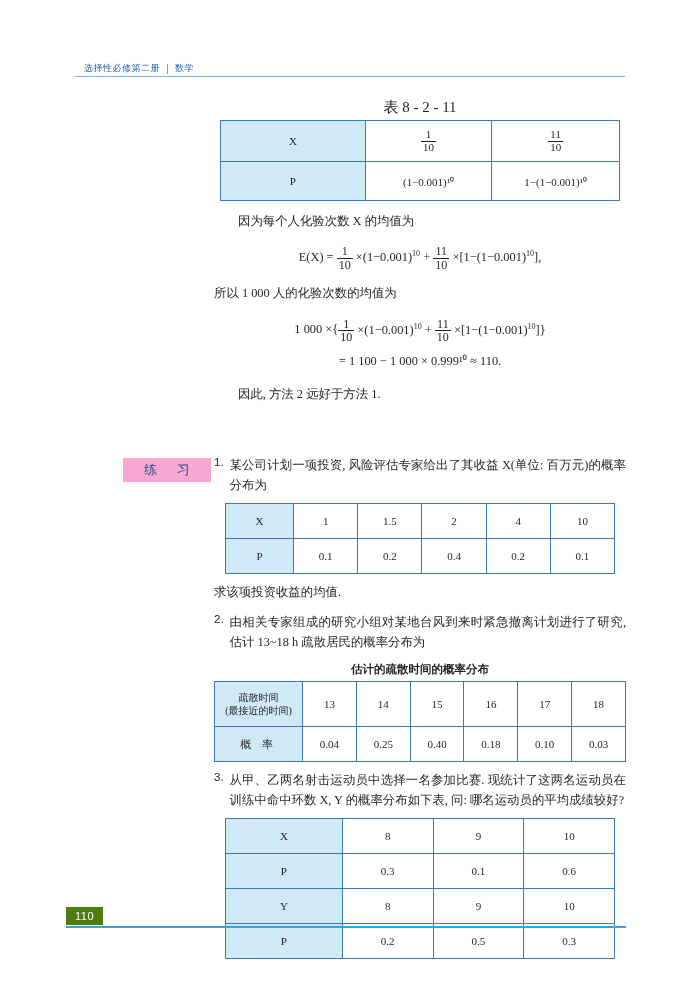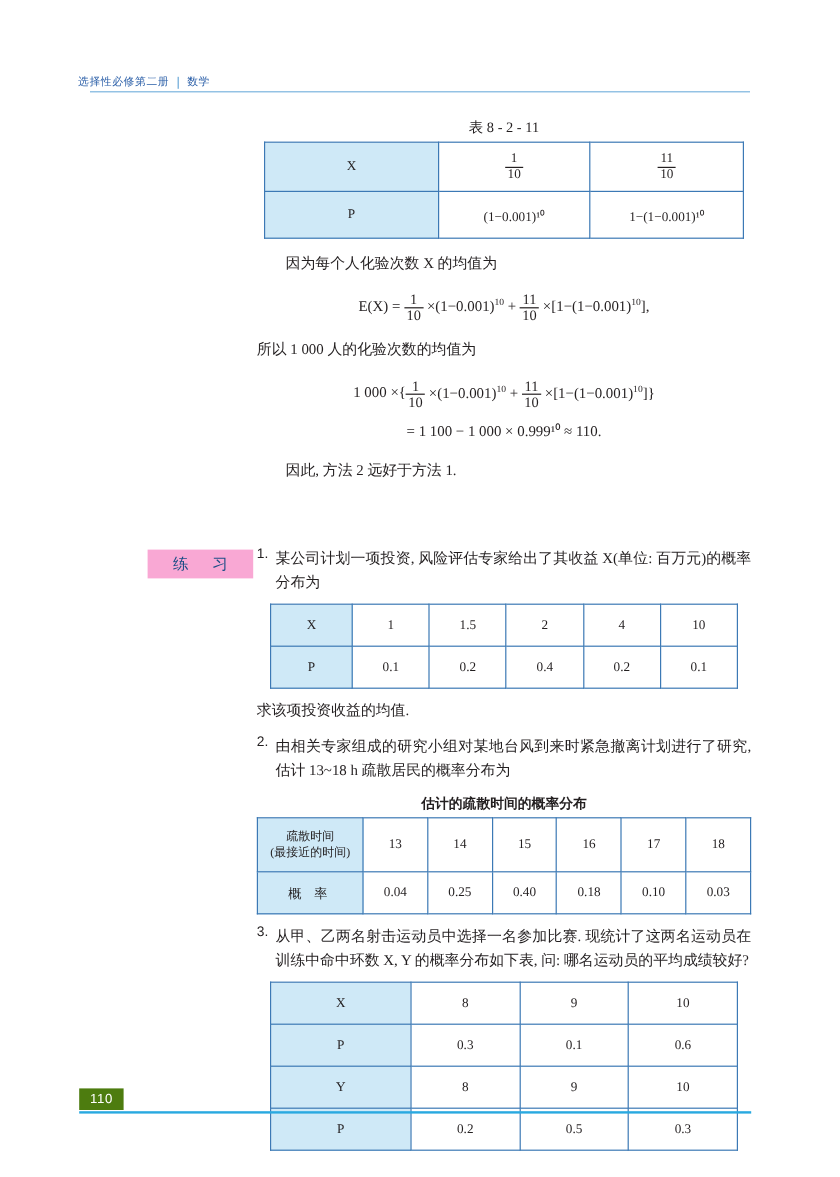--- a/index.html
+++ b/index.html
@@ -8,39 +8,39 @@
     background:#ffffff;
     font-family:"Liberation Serif", serif;
     color:#231f20;
     position:relative;
     overflow:hidden;
   }
   .page{position:absolute;inset:0;}
 
   
   .header{
-    position:absolute;left:65px;top:62px;
+    position:absolute;left:84px;top:62px;
     font-size:9px;color:#2b5fa8;
     font-family:"Liberation Sans", sans-serif;
     letter-spacing:.5px;
     display:flex;align-items:center;gap:7px;
   }
   .header .sep{display:inline-block;width:1px;height:10px;background:#6aa9d8;}
   .header-rule{
     position:absolute;left:75px;top:76px;width:550px;height:1px;background:#7ab4de;
   }
 
   
   .col{position:absolute;left:214px;width:412px;top:88px;}
   p.body{
     font-size:12.4px;line-height:20px;margin:0 0 2px 0;text-align:justify;
   }
 
   .tbl-cap{
-    text-align:center;font-size:12px;margin:10px 0 3px 0;
+    text-align:center;font-size:15px;margin:10px 0 3px 0;
   }
 
   table.grid{
     border-collapse:collapse;
     font-size:11px;
     background:#fff;
   }
   table.grid th, table.grid td{
     border:1px solid #3c79b5;
     text-align:center;

